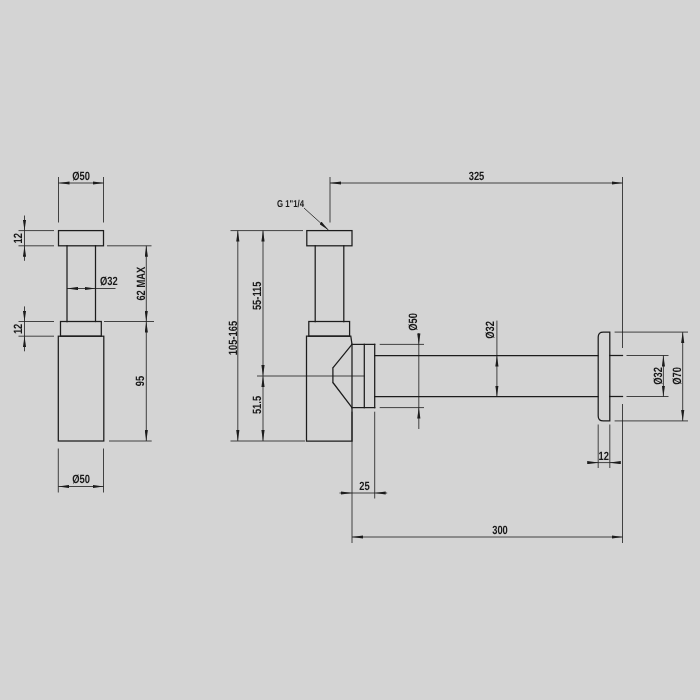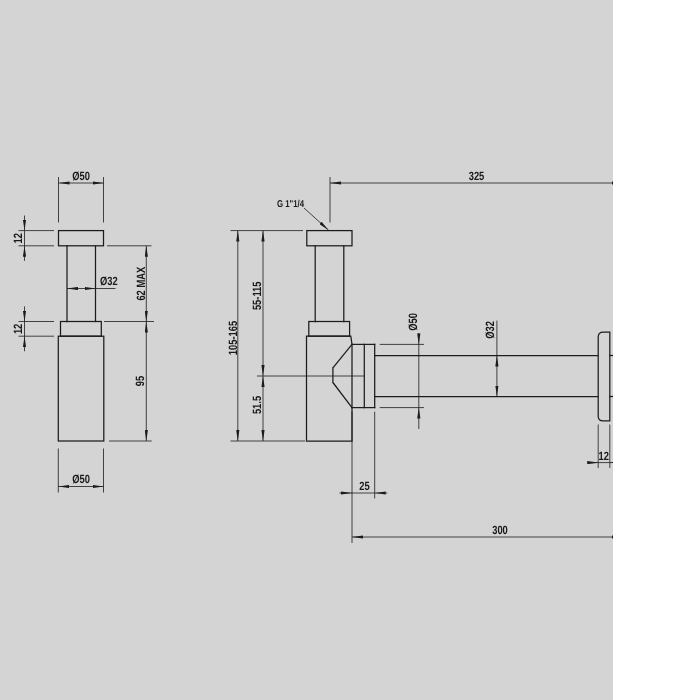--- a/index.html
+++ b/index.html
@@ -1,16 +1,16 @@
 <!DOCTYPE html>
 <html><head>
 <meta charset="utf-8">
 <style>
   html,body{margin:0;padding:0;background:#ffffff;}
-  .stage{width:613px;height:700px;background:#86efac;position:relative;overflow:hidden;filter:grayscale(1);}
+  .stage{width:700px;height:700px;background:#86efac;position:relative;overflow:hidden;filter:grayscale(1);}
   svg{display:block;}
   .outline{stroke-width:1.25;stroke-linecap:square;}
   .thin{stroke-width:0.8;stroke-linecap:butt;}
   .dim-text{fill-opacity:0.99;font-family:"Liberation Sans",sans-serif;font-weight:700;font-size:12px;fill:#161616;stroke:none;text-rendering:geometricPrecision;}
   .dim-text-small{fill-opacity:0.99;font-family:"Liberation Sans",sans-serif;font-weight:700;font-size:10px;fill:#161616;stroke:none;text-rendering:geometricPrecision;}
 </style>
 </head>
 <body>
 
 <div class="stage">

